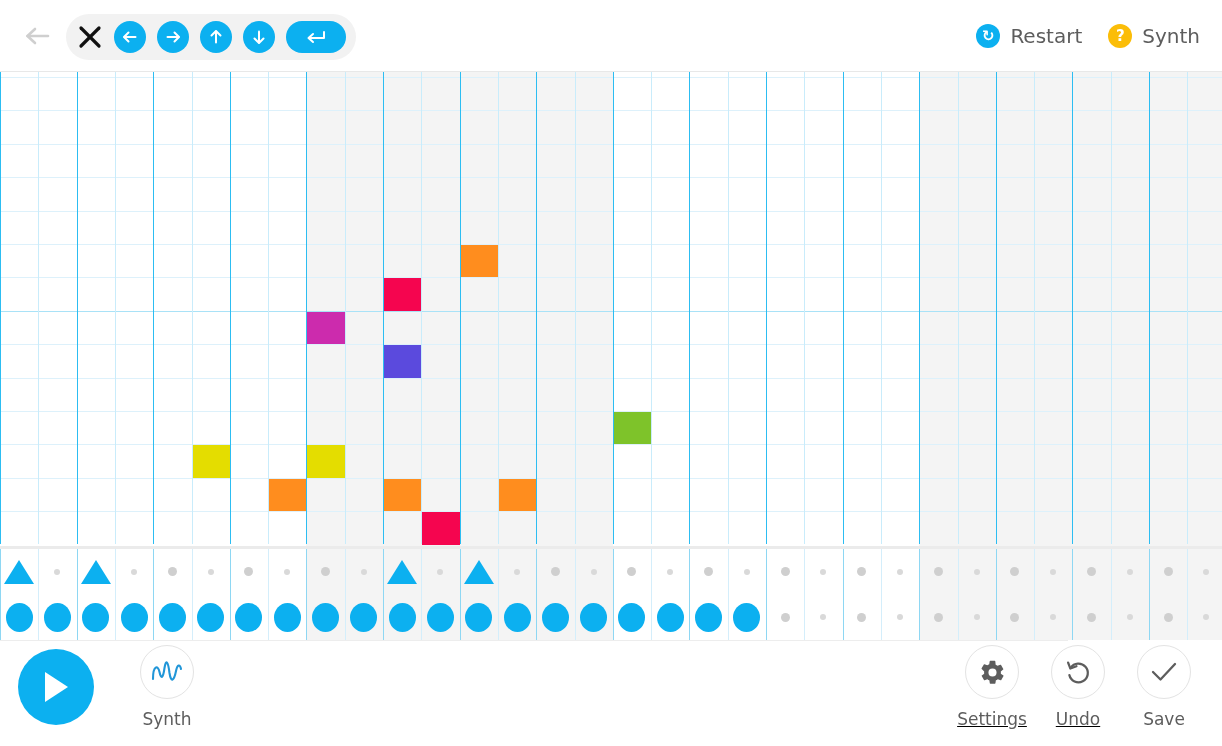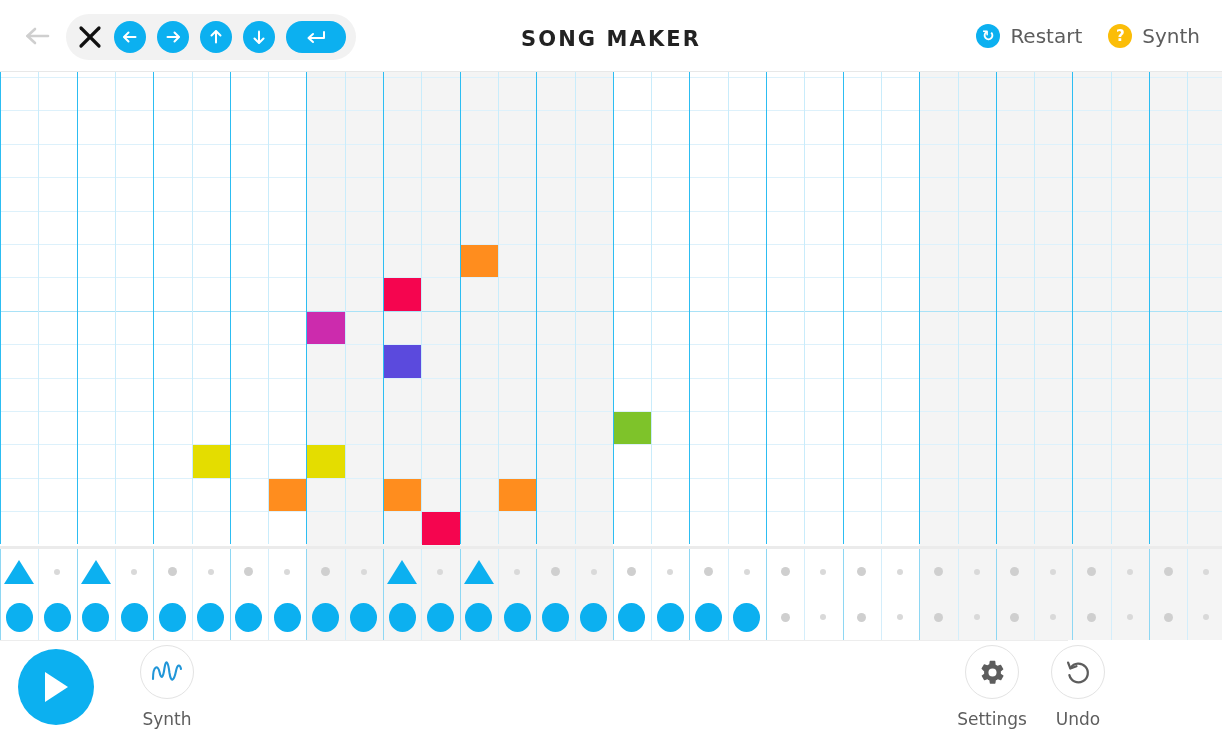--- a/index.html
+++ b/index.html
@@ -176,22 +176,22 @@
   }
   .tool-label {
     margin-top: 10px;
     font-size: 17px;
     color: #5d5d5d;
     font-family: "DejaVu Sans", sans-serif;
   }
   #tool-synth { left: 117px; }
   #tool-kit   { left: 213px; }
   #tool-mic      { left: 855px; }
-  #tool-settings { left: 942px; }
-  #tool-undo     { left: 1028px; }
+  #tool-settings { left: 942px; text-decoration: underline; }
+  #tool-undo     { left: 1028px; text-decoration: underline; }
   #tool-save     { left: 1114px; }
 </style>
 </head>
 <body>
 
 <div id="header">
 
   <div id="back-arrow">
     <svg width="26" height="24" viewBox="0 0 26 24" fill="none">
       <path d="M11 5 L3.5 12 L11 19" stroke="#cfcfcf" stroke-width="2.6" stroke-linecap="round" stroke-linejoin="round"></path>
@@ -237,21 +237,20 @@
     </div>
 
     <div class="pill-btn" id="nav-enter">
       <svg width="24" height="18" viewBox="0 0 24 18">
         <path d="M20 4 L20 10 L5 10" stroke="#fff" stroke-width="2" fill="none" stroke-linecap="round" stroke-linejoin="round"></path>
         <path d="M9 6 L4.5 10 L9 14" stroke="#fff" stroke-width="2" fill="none" stroke-linecap="round" stroke-linejoin="round"></path>
       </svg>
     </div>
   </div>
 
-  <div id="app-title">SONG MAKER</div>
 
   <div id="header-actions">
 
     <div class="header-action">
       <span class="circ-icon" id="restart-icon">
         <span class="circ-icon-glyph">↻</span>
       </span>
       <span class="header-action-label">Restart</span>
     </div>
 
@@ -600,13 +599,21 @@
   <div class="tool" id="tool-undo">
     <span class="tool-circle">
       <svg width="27" height="27" viewBox="0 0 26 26">
         <path d="M5.5 8.5 A9 9 0 1 1 4.2 15.5" stroke="#5d5d5d" stroke-width="2.2" fill="none" stroke-linecap="round"></path>
         <path d="M3 3.5 L5.2 9.2 L11 7" stroke="#5d5d5d" stroke-width="2.2" fill="none" stroke-linecap="round" stroke-linejoin="round"></path>
       </svg>
     </span>
     <span class="tool-label">Undo</span>
   </div>
 
+  <div class="tool" id="tool-save">
+    <span class="tool-circle">
+      <svg width="30" height="26" viewBox="0 0 30 26">
+        <path d="M4 13 L11.5 20.5 L26 5" stroke="#5d5d5d" stroke-width="2.3" fill="none" stroke-linecap="round" stroke-linejoin="round"></path>
+      </svg>
+    </span>
+    <span class="tool-label">Save</span>
+  </div>
 </div>
 
 </body></html>

